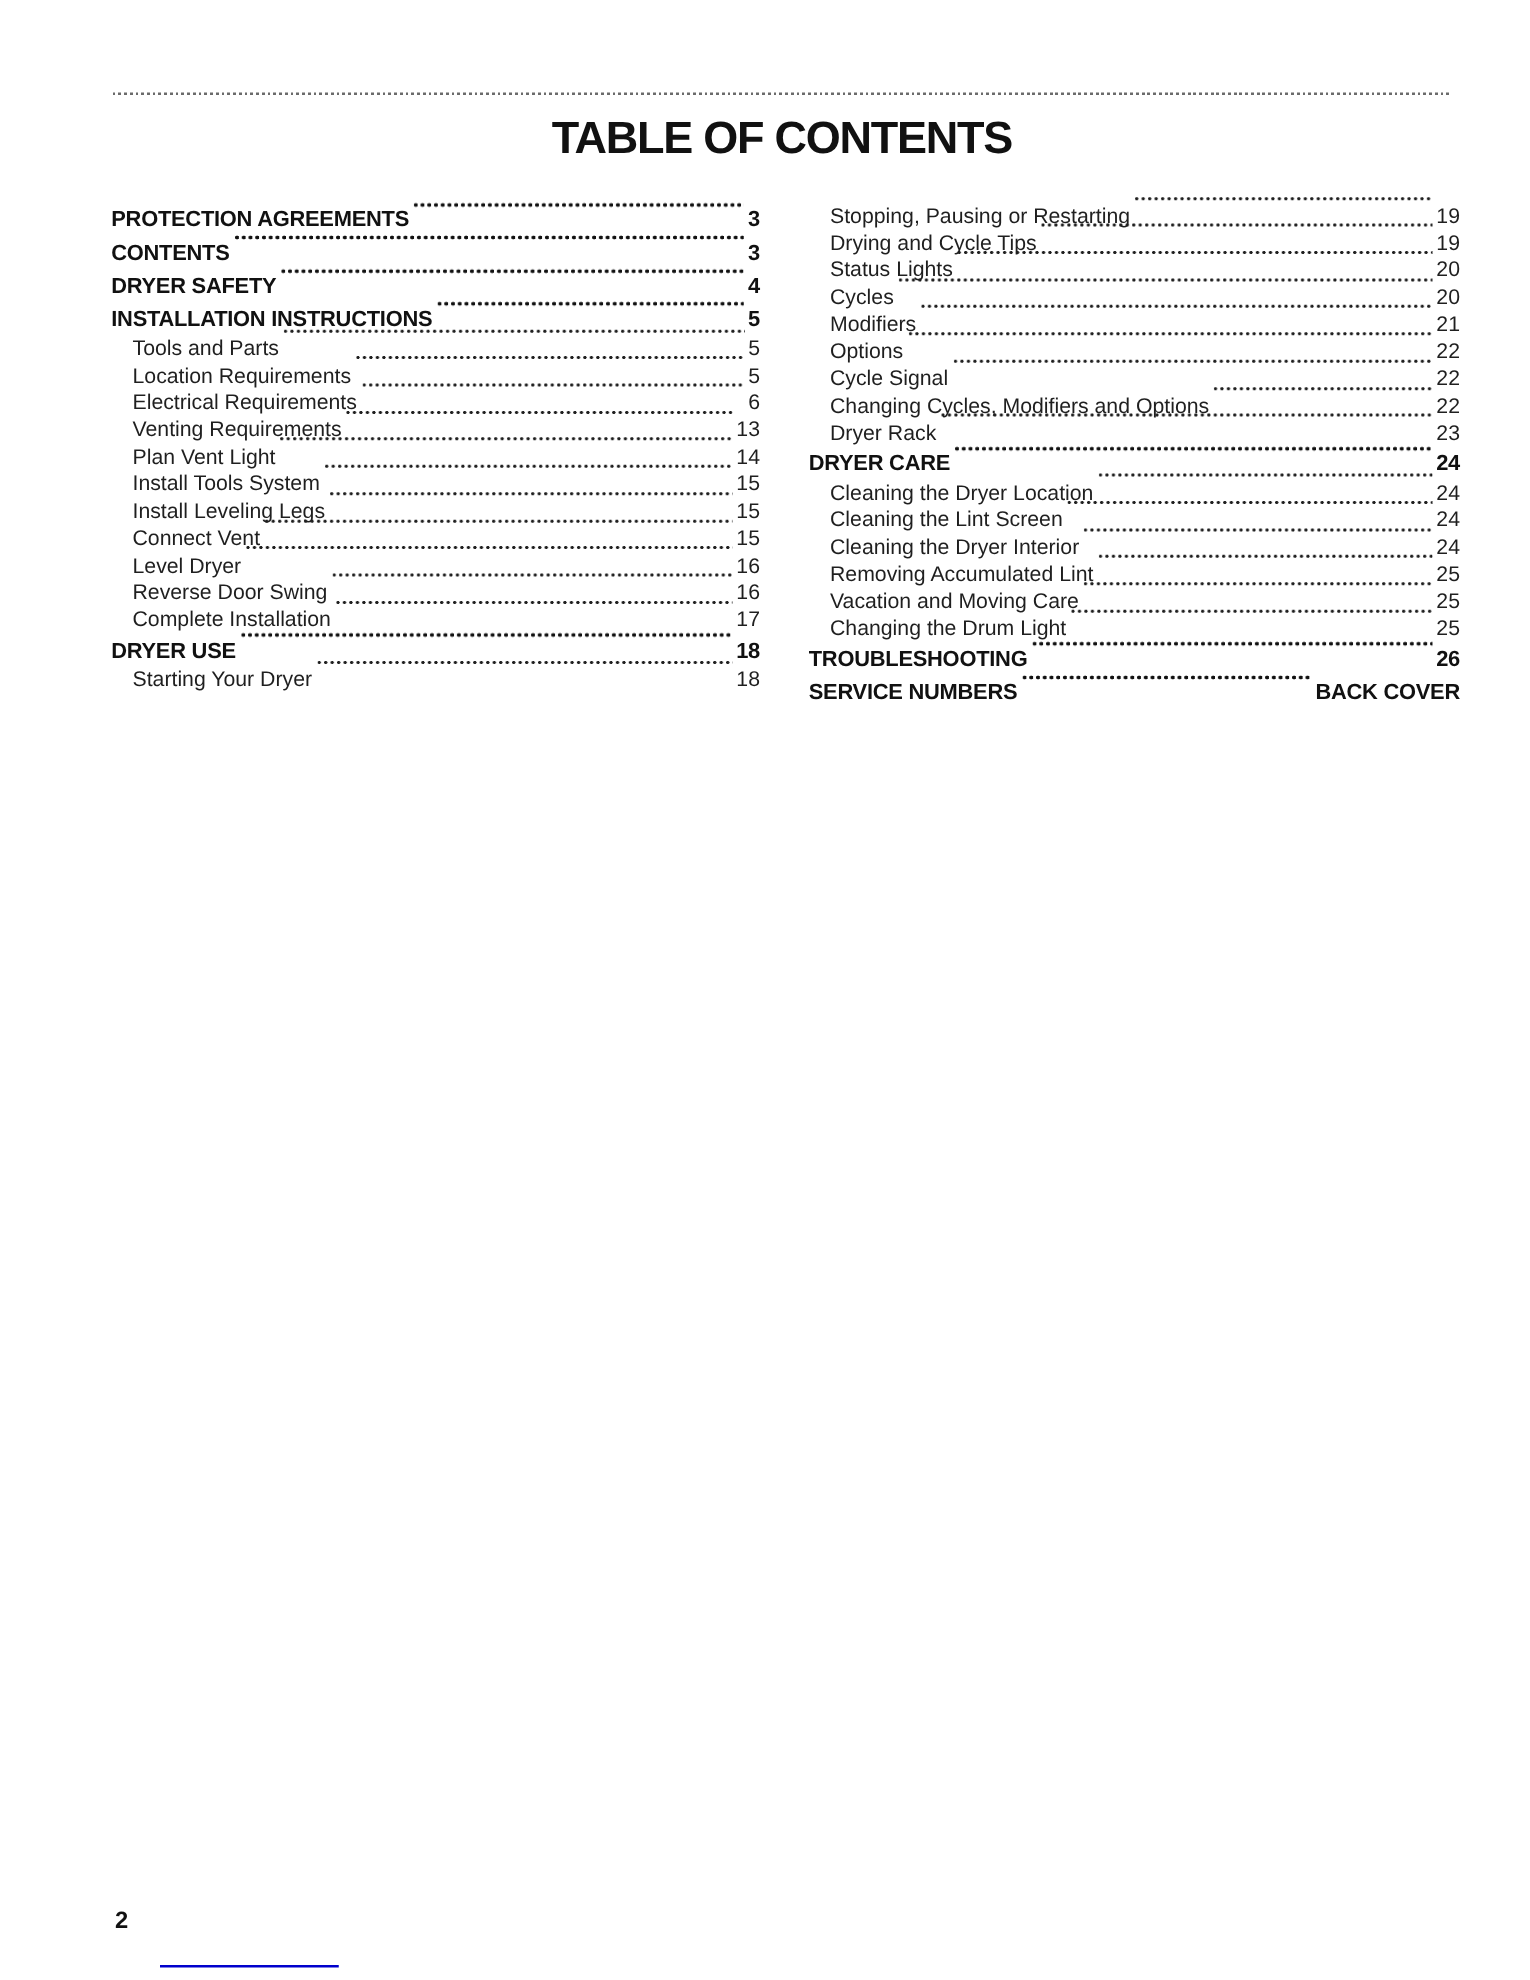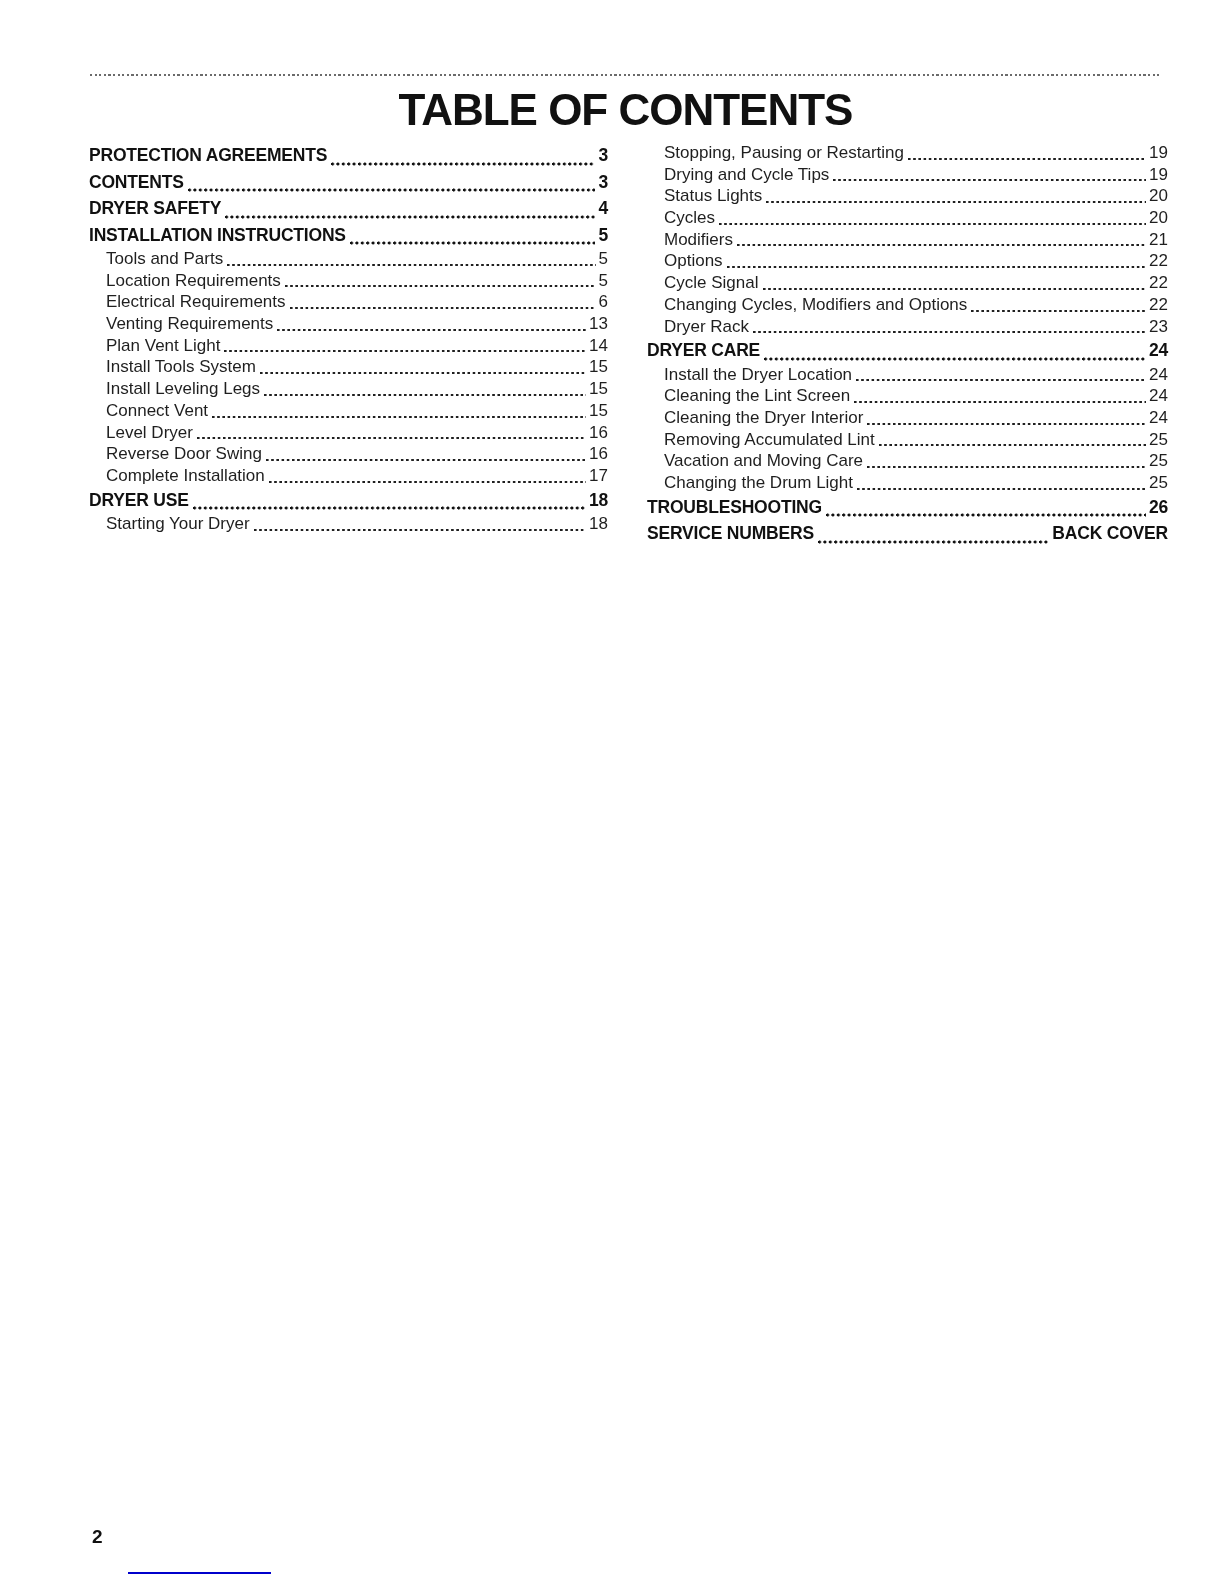--- a/index.html
+++ b/index.html
@@ -14,21 +14,21 @@
   .page { position: absolute; inset: 0; }
 
   .top-rule {
     position: absolute; left: 90px; top: 74px; width: 1071px; height: 2px;
     background-image: repeating-linear-gradient(90deg, #6b6b6b 0 2.2px, transparent 2.2px 4.6px);
   }
 
   .title {
     position: absolute; left: 90px; top: 90px; width: 1071px;
     text-align: center;
-    font-size: 44px; font-weight: bold; letter-spacing: -1px;
+    font-size: 36px; font-weight: bold; letter-spacing: -1px;
     color: #111;
     line-height: 40px;
   }
 
   .col { position: absolute; top: 142px; }
   .col-left  { left: 89px;  width: 519px; }
   .col-right { left: 647px; width: 521px; }
 
   .toc-row {
     display: flex;
@@ -42,21 +42,21 @@
   .toc-row.head {
     font-weight: bold;
     font-size: 17.5px;
     line-height: 26.5px;
     height: 26.5px;
     color: #111;
     letter-spacing: -0.2px;
   }
   .toc-row.sub .lbl { padding-left: 17px; }
 
-  .lbl { flex: 0 0 auto; }
+  .lbl { flex: 0 0 auto; margin-top: 20px; }
   .pg  { flex: 0 0 auto; }
 
   .leader {
     flex: 1 1 auto;
     align-self: flex-end;
     height: 4px;
     margin: 0 3px 3px 4px;
     background-image: radial-gradient(circle at 1.4px 2px, currentColor 1.1px, transparent 1.5px);
     background-size: 5.2px 4px;
     background-repeat: repeat-x;
@@ -218,21 +218,21 @@
         <span class="lbl">Dryer Rack</span>
         <span class="leader"></span>
         <span class="pg">23</span>
       </div>
     <div class="toc-row head">
         <span class="lbl">DRYER CARE</span>
         <span class="leader"></span>
         <span class="pg">24</span>
       </div>
     <div class="toc-row sub">
-        <span class="lbl">Install the Dryer Location</span>
+        <span class="lbl">Cleaning the Dryer Location</span>
         <span class="leader"></span>
         <span class="pg">24</span>
       </div>
     <div class="toc-row sub">
         <span class="lbl">Cleaning the Lint Screen</span>
         <span class="leader"></span>
         <span class="pg">24</span>
       </div>
     <div class="toc-row sub">
         <span class="lbl">Cleaning the Dryer Interior</span>

